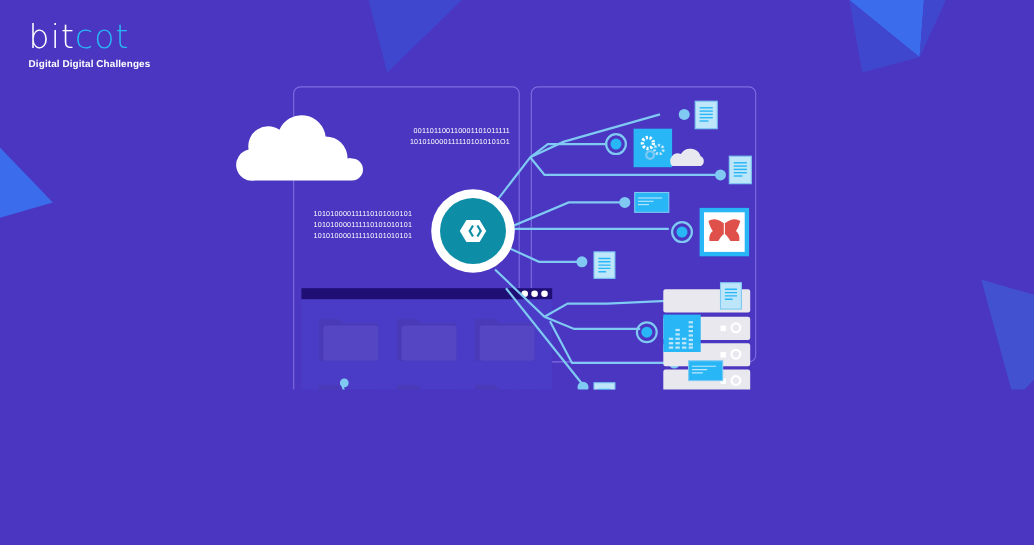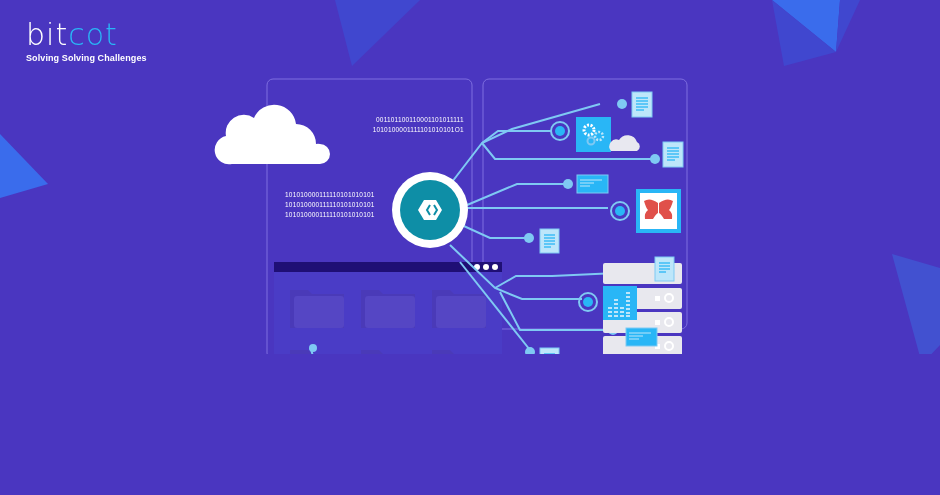--- a/index.html
+++ b/index.html
@@ -262,21 +262,21 @@
     </g>
 
     <g>
       <path d="M591,402 h18 l4,4 h30 v34 h-52 z" fill="#a8dcf8"></path>
       <path d="M596,407 h48 l-3,33 h-44 z" fill="#cbeafb"></path>
     </g>
   </svg>
 
   <div class="abs logo">
     <div class="logo-word"><span class="w1">bit</span><span class="w2">cot</span></div>
-    <div class="logo-tag">Solving Solving Challenges</div>
+    <div class="logo-tag">Digital Digital Challenges</div>
   </div>
 
   <div class="abs binary" style="left:376px; top:115px; text-align:right;">
     <div>001101100110001101011111</div>
     <div style="margin-left:-12px;">1010100001111101010101O1</div>
   </div>
   <div class="abs binary" style="left:285px; top:190px;">
     <div>101010000111110101010101</div>
     <div>101010000111110101010101</div>
     <div>101010000111110101010101</div>

